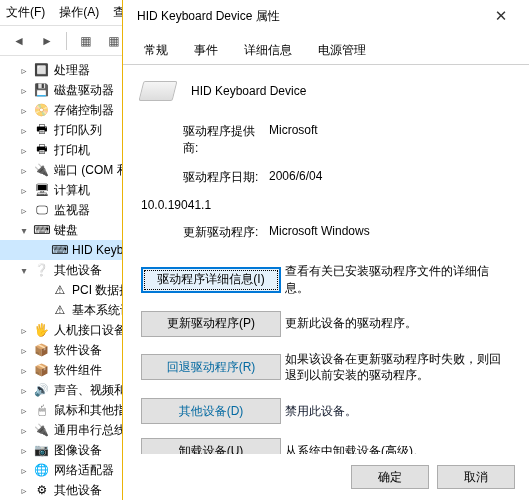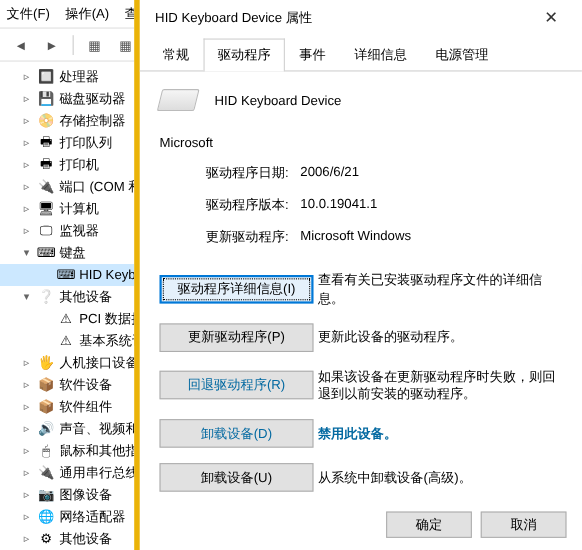--- a/index.html
+++ b/index.html
@@ -16,21 +16,21 @@
 
 .tree { padding: 4px 0; overflow: hidden; }
 .tree-item { display: flex; align-items: center; height: 20px; padding-left: 6px; gap: 4px; white-space: nowrap; cursor: default; }
 .tree-item.l1 { padding-left: 18px; }
 .tree-item.l2 { padding-left: 36px; }
 .expander { width: 12px; height: 12px; display: flex; align-items: center; justify-content: center; color: #666; font-size: 10px; }
 .dev-icon { width: 16px; height: 16px; display: flex; align-items: center; justify-content: center; font-size: 12px; }
 .selected { background: #cce8ff; }
 
 
-.dialog { position: absolute; left: 122px; top: 0; width: 407px; height: 500px; background: #fff; border-left: 5px solid #eab308; display: flex; flex-direction: column; }
+.dialog { position: absolute; left: 122px; top: 0; width: 407px; height: 500px; background: #fff; border-left: 1px solid #eab308; display: flex; flex-direction: column; }
 .dialog-titlebar { height: 32px; display: flex; align-items: center; justify-content: space-between; padding: 0 8px 0 14px; }
 .dialog-title { font-size: 12px; }
 .close-btn { width: 40px; height: 28px; display: flex; align-items: center; justify-content: center; font-size: 15px; color: #333; }
 
 .tabstrip { display: flex; border-bottom: 1px solid #d0d0d0; padding: 0 8px; margin-top: 2px; }
 .tab { padding: 6px 12px 6px; cursor: default; border: 1px solid transparent; border-bottom: none; position: relative; top: 1px; }
 .tab.active { border-color: #d0d0d0; background: #fff; }
 
 .tab-body { flex: 1; padding: 16px 18px 12px 18px; overflow: hidden; }
 .device-header { display: flex; align-items: center; gap: 16px; margin-bottom: 22px; }
@@ -38,21 +38,21 @@
 
 .info-row { display: flex; margin-bottom: 12px; }
 .info-label { width: 128px; padding-left: 42px; }
 .info-value { flex: 1; }
 
 .action-row { display: flex; align-items: center; margin-bottom: 14px; gap: 4px; }
 .action-btn { width: 140px; height: 26px; background: #e1e1e1; border: 1px solid #adadad; font-size: 12px; cursor: default; font-family: inherit; }
 .action-btn.focused { outline: 1px dotted #000; outline-offset: -4px; border: 2px solid #0078d7; background: #e5f1fb; }
 .action-btn:disabled { color: #0369a1; }
 .action-desc { flex: 1; font-size: 12px; line-height: 1.4; }
-.action-desc.disabled { color: #0369a1; font-weight: bold; }
+.action-desc.disabled { color: #0f172a; }
 
 .dialog-footer { height: 46px; border-top: 0; display: flex; justify-content: flex-end; align-items: center; gap: 8px; padding-right: 14px; }
 .footer-btn { width: 78px; height: 24px; background: #e1e1e1; border: 1px solid #adadad; font-size: 12px; font-family: Liberation Sans, sans-serif; }
 </style>
 </head>
 <body>
 
 <div class="main-window">
 
   <div class="devmgr-menubar">
@@ -187,62 +187,61 @@
   <div class="dialog">
     <div class="dialog-titlebar">
       <span class="dialog-title">HID Keyboard Device 属性</span>
       <div class="close-btn">
         <span>✕</span>
       </div>
     </div>
 
     <div class="tabstrip">
       <div class="tab">常规</div>
-      <div class="tab active">驱动程序</div>
       <div class="tab">事件</div>
       <div class="tab">详细信息</div>
       <div class="tab">电源管理</div>
     </div>
 
     <div class="tab-body">
       <div class="device-header">
         <div class="kb-icon"></div>
         <span>HID Keyboard Device</span>
       </div>
 
       <div class="info-row">
+        <div class="info-label">驱动程序提供商:</div>
         <div class="info-value">Microsoft</div>
       </div>
       <div class="info-row">
         <div class="info-label">驱动程序日期:</div>
-        <div class="info-value">2006/6/21</div>
+        <div class="info-value">2006/6/04</div>
       </div>
       <div class="info-row">
-        <div class="info-label">驱动程序版本:</div>
         <div class="info-value">10.0.19041.1</div>
       </div>
       <div class="info-row" style="margin-bottom:22px;">
         <div class="info-label">更新驱动程序:</div>
         <div class="info-value">Microsoft Windows</div>
       </div>
 
       <div class="action-row">
         <button class="action-btn focused">驱动程序详细信息(I)</button>
         <div class="action-desc">查看有关已安装驱动程序文件的详细信息。</div>
       </div>
       <div class="action-row">
         <button class="action-btn">更新驱动程序(P)</button>
         <div class="action-desc">更新此设备的驱动程序。</div>
       </div>
       <div class="action-row">
         <button class="action-btn" disabled="">回退驱动程序(R)</button>
         <div class="action-desc">如果该设备在更新驱动程序时失败，则回退到以前安装的驱动程序。</div>
       </div>
       <div class="action-row">
-        <button class="action-btn" disabled="">卸载设备(D)</button>
+        <button class="action-btn" disabled="">其他设备(D)</button>
         <div class="action-desc disabled">禁用此设备。</div>
       </div>
       <div class="action-row">
         <button class="action-btn">卸载设备(U)</button>
         <div class="action-desc">从系统中卸载设备(高级)。</div>
       </div>
     </div>
 
     <div class="dialog-footer">
       <button class="footer-btn">确定</button>

